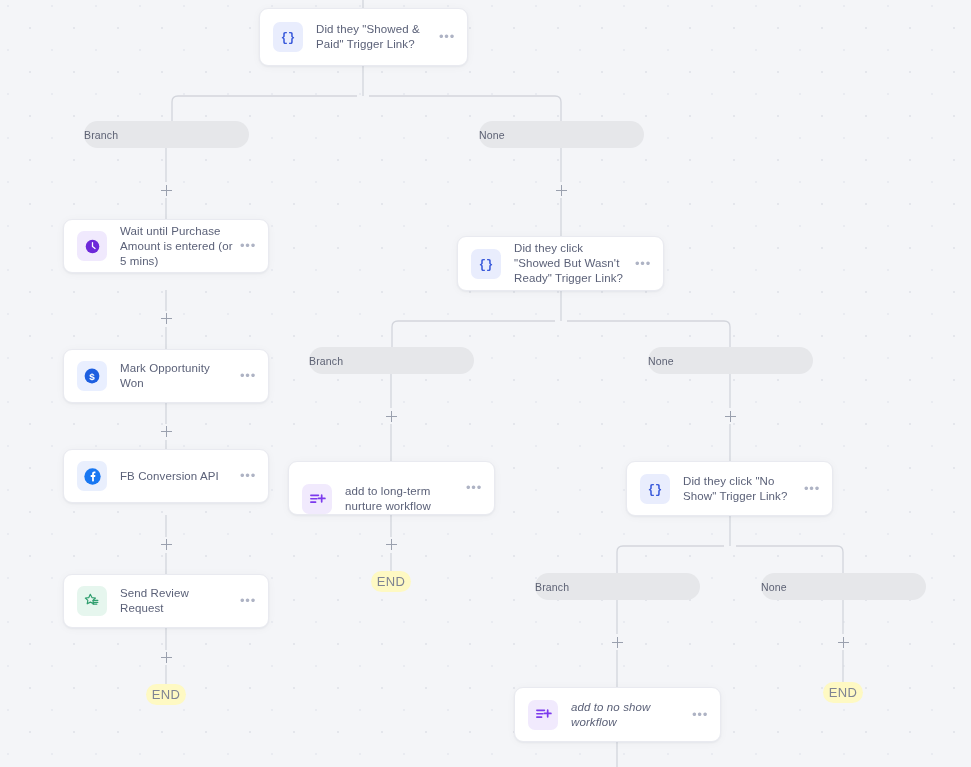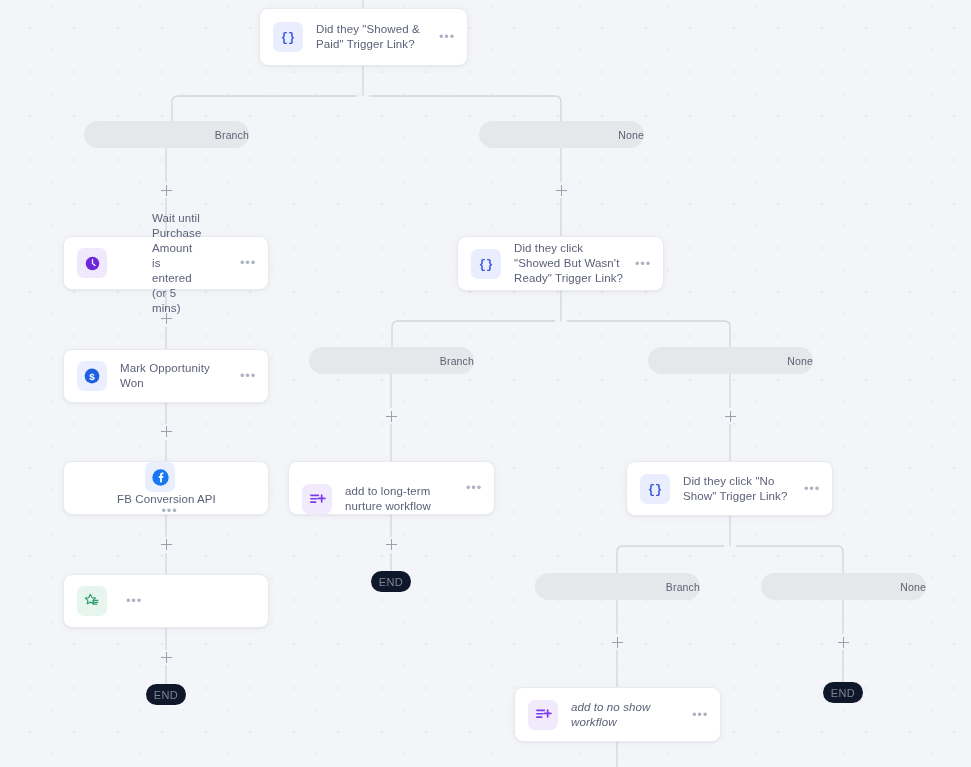--- a/index.html
+++ b/index.html
@@ -88,38 +88,38 @@
 
   
   .pill {
     position: absolute;
     box-sizing: border-box;
     height: 27px;
     border-radius: 14px;
     background: #e6e7ea;
     display: flex;
     align-items: center;
-    justify-content: flex-end;
+    justify-content: flex-start;
     font-size: 10.5px;
     color: #5d6274;
     letter-spacing: .15px;
   }
 
   
   .end-pill {
     position: absolute;
     box-sizing: border-box;
     width: 40px;
     height: 21px;
     border-radius: 11px;
-    background: #0f172a;
+    background: #fef9c3;
     display: flex;
     align-items: center;
     justify-content: center;
-    font-size: 11px;
+    font-size: 13px;
     color: #7f8493;
     letter-spacing: .4px;
   }
 
   
   .plus {
     position: absolute;
     width: 15px;
     height: 15px;
     display: flex;
@@ -192,21 +192,21 @@
   <div class="node-card" style="left:259px; top:8px; width:209px; height:58px;">
     <span class="node-icon ico-json">
       <svg width="16" height="16" viewBox="0 0 16 16">
         <text x="8" y="12" text-anchor="middle" font-family="'Liberation Mono', monospace" font-size="12" font-weight="bold" fill="#3b5bdb">{}</text>
       </svg>
     </span>
     <span class="node-label">Did they "Showed &amp; Paid" Trigger Link?</span>
     <span class="node-dots">•••</span>
   </div>
 
-  <div class="node-card" style="left:63px; top:236px; width:206px; height:54px;gap:32px;">
+  <div class="node-card" style="left:63px; top:219px; width:206px; height:54px;">
     <span class="node-icon ico-wait">
       <svg width="17" height="17" viewBox="0 0 20 20">
         <circle cx="10" cy="10" r="8" fill="#6d28d9"></circle>
         <path d="M10 5.4 L10 10 L13 12.3" stroke="#ffffff" stroke-width="1.5" fill="none" stroke-linecap="round"></path>
       </svg>
     </span>
     <span class="node-label">Wait until Purchase Amount is entered (or 5 mins)</span>
     <span class="node-dots">•••</span>
   </div>
 
@@ -214,41 +214,42 @@
     <span class="node-icon ico-money">
       <svg width="18" height="18" viewBox="0 0 20 20">
         <circle cx="10" cy="10" r="8.2" fill="#1d5fe0"></circle>
         <text x="10" y="14" text-anchor="middle" font-family="'Liberation Sans', sans-serif" font-size="11" font-weight="bold" fill="#ffffff">$</text>
       </svg>
     </span>
     <span class="node-label">Mark Opportunity Won</span>
     <span class="node-dots">•••</span>
   </div>
 
-  <div class="node-card" style="left:63px; top:461px; width:206px; height:54px;flex-direction:column;">
+  <div class="node-card" style="left:63px; top:449px; width:206px; height:54px;">
     <span class="node-icon ico-fb">
       <svg width="19" height="19" viewBox="0 0 20 20">
         <circle cx="10" cy="10" r="8.6" fill="#1877f2"></circle>
         <path d="M11.45 10.4h1.35l.22-1.85h-1.57V7.4c0-.55.16-.92.95-.92h.7V4.82
                  c-.12-.02-.65-.07-1.27-.07-1.3 0-2.2.78-2.2 2.22v1.58H8.1v1.85h1.48v4.7
                  a8.6 8.6 0 0 0 1.87 0z" fill="#ffffff"></path>
       </svg>
     </span>
     <span class="node-label">FB Conversion API</span>
     <span class="node-dots">•••</span>
   </div>
 
   <div class="node-card" style="left:63px; top:574px; width:206px; height:54px;">
     <span class="node-icon ico-review">
       <svg width="18" height="18" viewBox="0 0 20 20">
         <path d="M8.1 2.6l1.85 3.6 3.9.5-2.8 2.6.72 3.85-3.55-1.9-3.55 1.9.72-3.85
                  -2.8-2.6 3.9-.5z" fill="none" stroke="#2f9e6e" stroke-width="1.3" stroke-linejoin="round"></path>
         <path d="M11.3 9.3h5.2M11.3 11.4h5.2M11.3 13.5h4" stroke="#2f9e6e" stroke-width="1.4" stroke-linecap="round"></path>
       </svg>
     </span>
+    <span class="node-label">Send Review Request</span>
     <span class="node-dots">•••</span>
   </div>
 
   <div class="node-card" style="left:457px; top:236px; width:207px; height:55px;">
     <span class="node-icon ico-json">
       <svg width="16" height="16" viewBox="0 0 16 16">
         <text x="8" y="12" text-anchor="middle" font-family="'Liberation Mono', monospace" font-size="12" font-weight="bold" fill="#3b5bdb">{}</text>
       </svg>
     </span>
     <span class="node-label">Did they click "Showed But Wasn't Ready" Trigger Link?</span>

